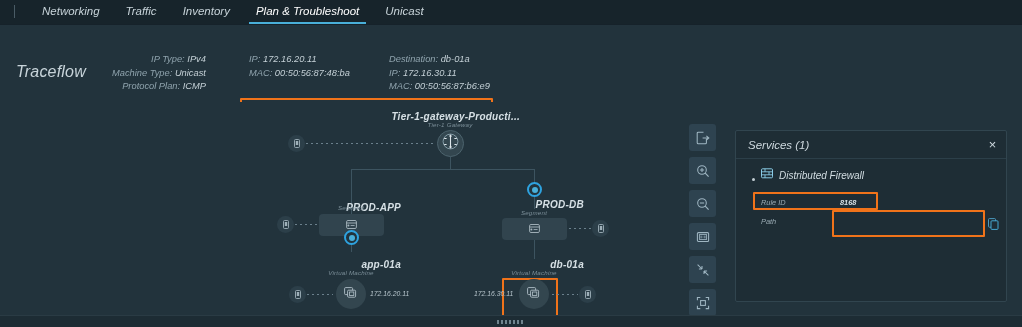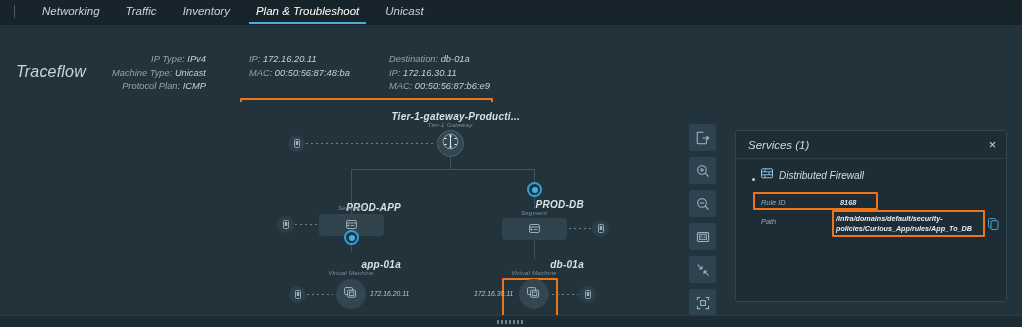--- a/index.html
+++ b/index.html
@@ -431,21 +431,20 @@
         </svg>
       </span>
       <span>Distributed Firewall</span>
     </div>
 
     <div class="kv" id="kv-ruleid">Rule ID</div>
     <div class="kvv" id="kv-ruleid-v">8168</div>
     <div class="hl-box" id="hl-ruleid"></div>
 
     <div class="kv" id="kv-path">Path</div>
-    <div class="kvv" id="kv-path-v">/infra/domains/default/security-policies/Curious_App/rules/App_To_DB</div>
     <div class="hl-box" id="hl-path"></div>
 
     <span class="copy-icon">
       <svg width="11" height="12" viewBox="0 0 11 12">
         <rect x="0.5" y="0.6" width="7" height="8.6" rx="0.9" stroke="#4c9fc4" fill="none" stroke-width="0.95"></rect>
         <rect x="3" y="2.8" width="7" height="8.6" rx="0.9" stroke="#49afd9" fill="#1e2d35" stroke-width="0.95"></rect>
       </svg>
     </span>
   </div>
 

